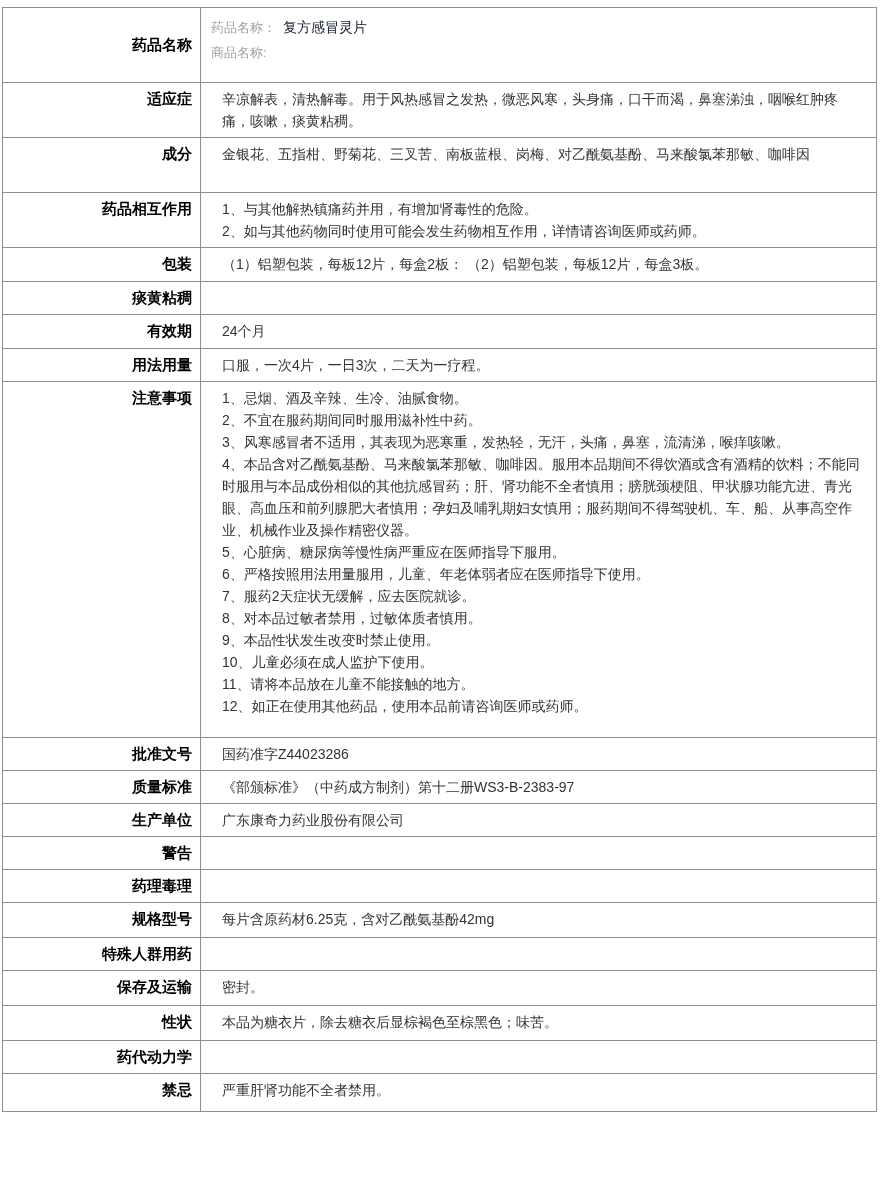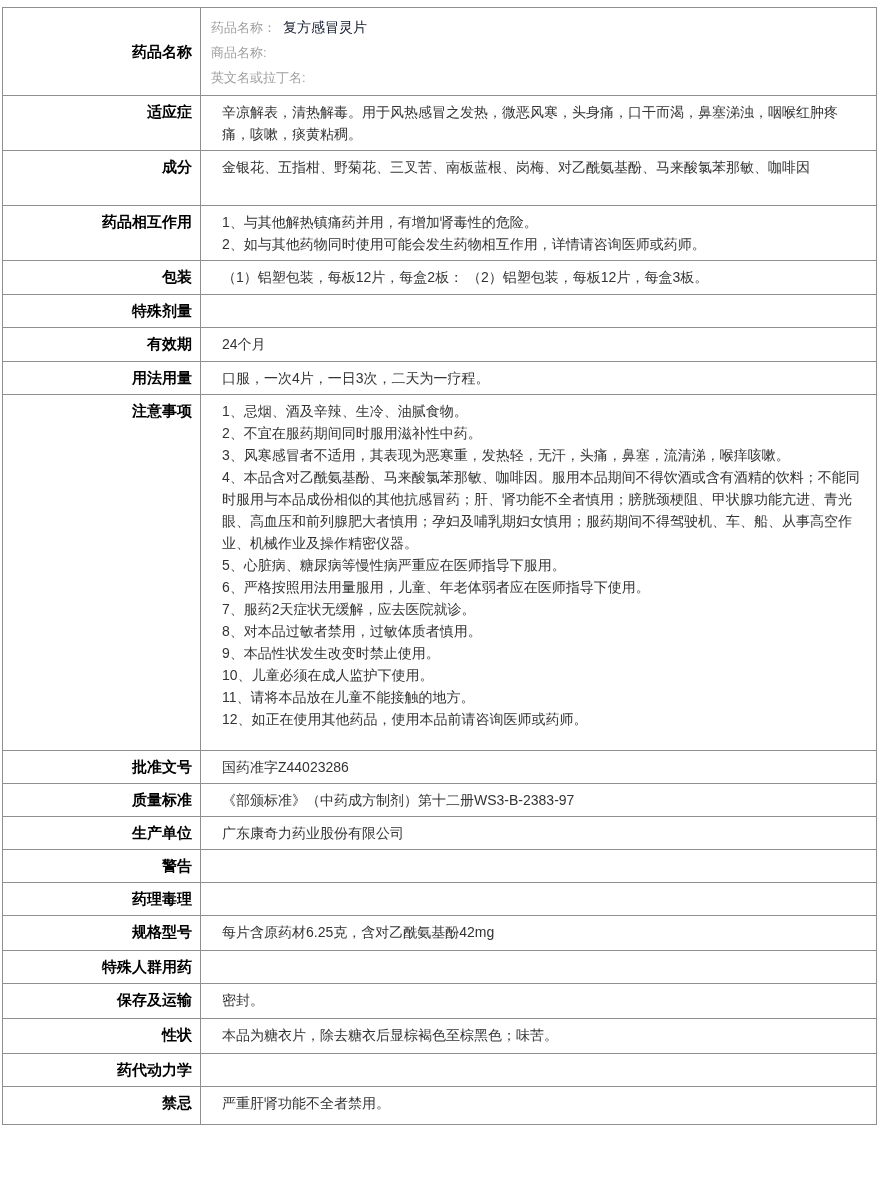--- a/index.html
+++ b/index.html
@@ -52,23 +52,20 @@
 
     <div class="row name-row" style="min-height:75px">
       <div class="label-cell">药品名称</div>
       <div class="content-cell">
         <div class="field-line">
           <span class="field-key">药品名称：</span><span class="field-value">复方感冒灵片</span>
         </div>
         <div class="field-line">
           <span class="field-key">商品名称:</span><span class="field-value"></span>
         </div>
-        <div class="field-line">
-          <span class="field-key">英文名或拉丁名:</span><span class="field-value"></span>
-        </div>
       </div>
     </div>
 
     <div class="row" style="min-height:55px">
       <div class="label-cell">适应症</div>
       <div class="content-cell">辛凉解表，清热解毒。用于风热感冒之发热，微恶风寒，头身痛，口干而渴，鼻塞涕浊，咽喉红肿疼痛，咳嗽，痰黄粘稠。</div>
     </div>
 
     <div class="row" style="min-height:55px">
       <div class="label-cell">成分</div>
@@ -82,21 +79,21 @@
         <div class="content-line">2、如与其他药物同时使用可能会发生药物相互作用，详情请咨询医师或药师。</div>
       </div>
     </div>
 
     <div class="row" style="min-height:34px">
       <div class="label-cell">包装</div>
       <div class="content-cell">（1）铝塑包装，每板12片，每盒2板： （2）铝塑包装，每板12片，每盒3板。</div>
     </div>
 
     <div class="row" style="min-height:26px">
-      <div class="label-cell">特殊剂量</div>
+      <div class="label-cell">痰黄粘稠</div>
       <div class="content-cell"></div>
     </div>
 
     <div class="row" style="min-height:34px">
       <div class="label-cell">有效期</div>
       <div class="content-cell">24个月</div>
     </div>
 
     <div class="row" style="min-height:33px">
       <div class="label-cell">用法用量</div>

